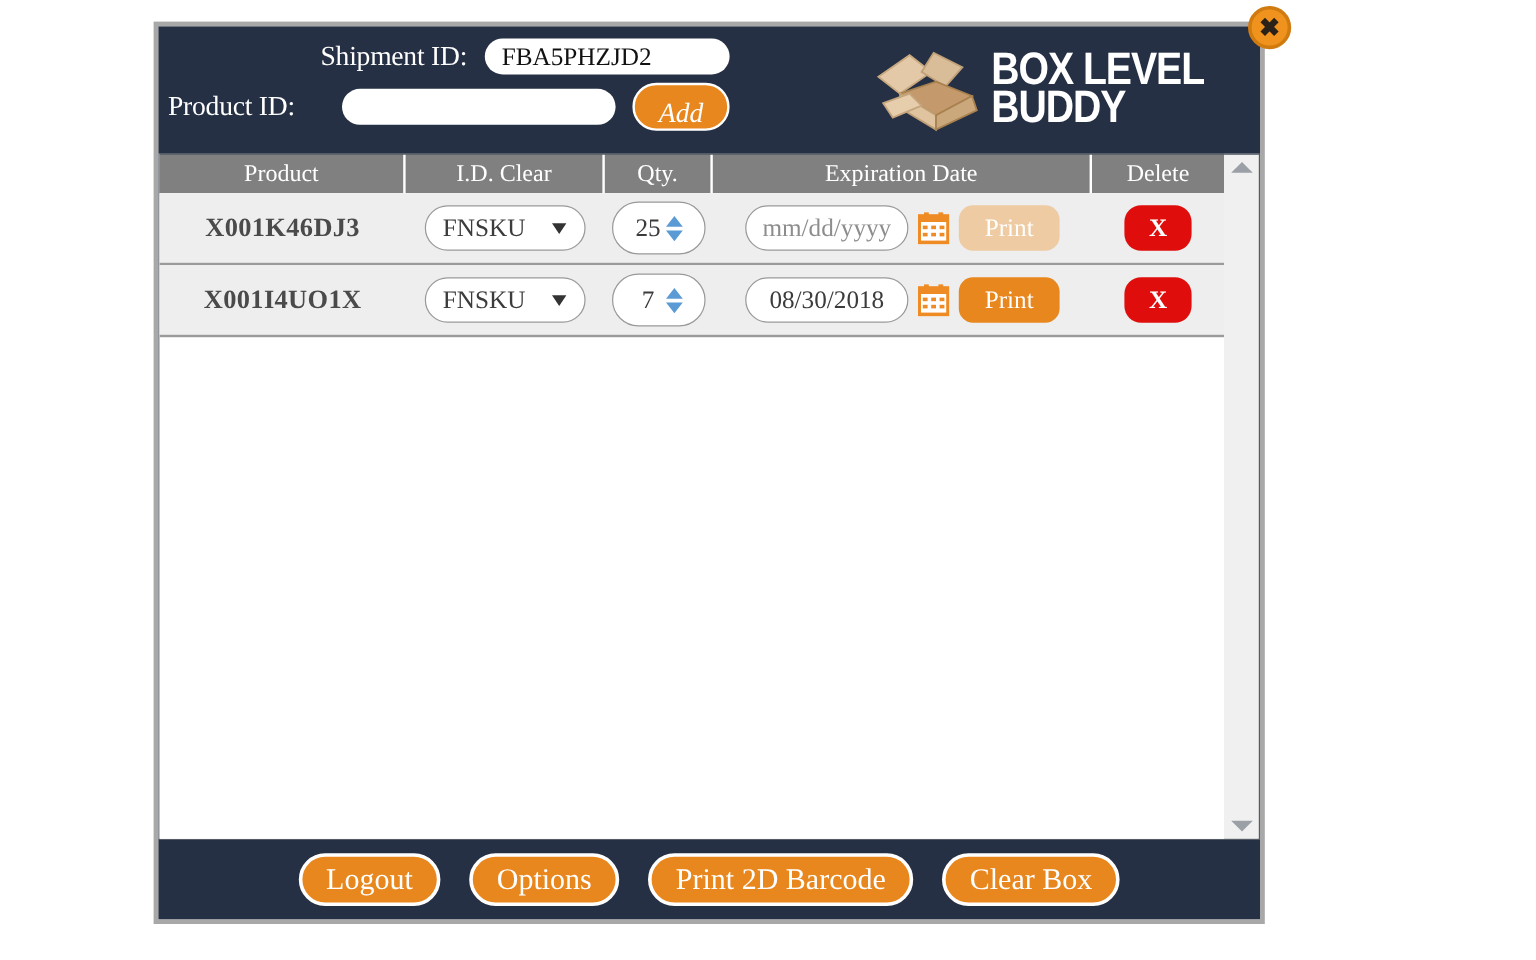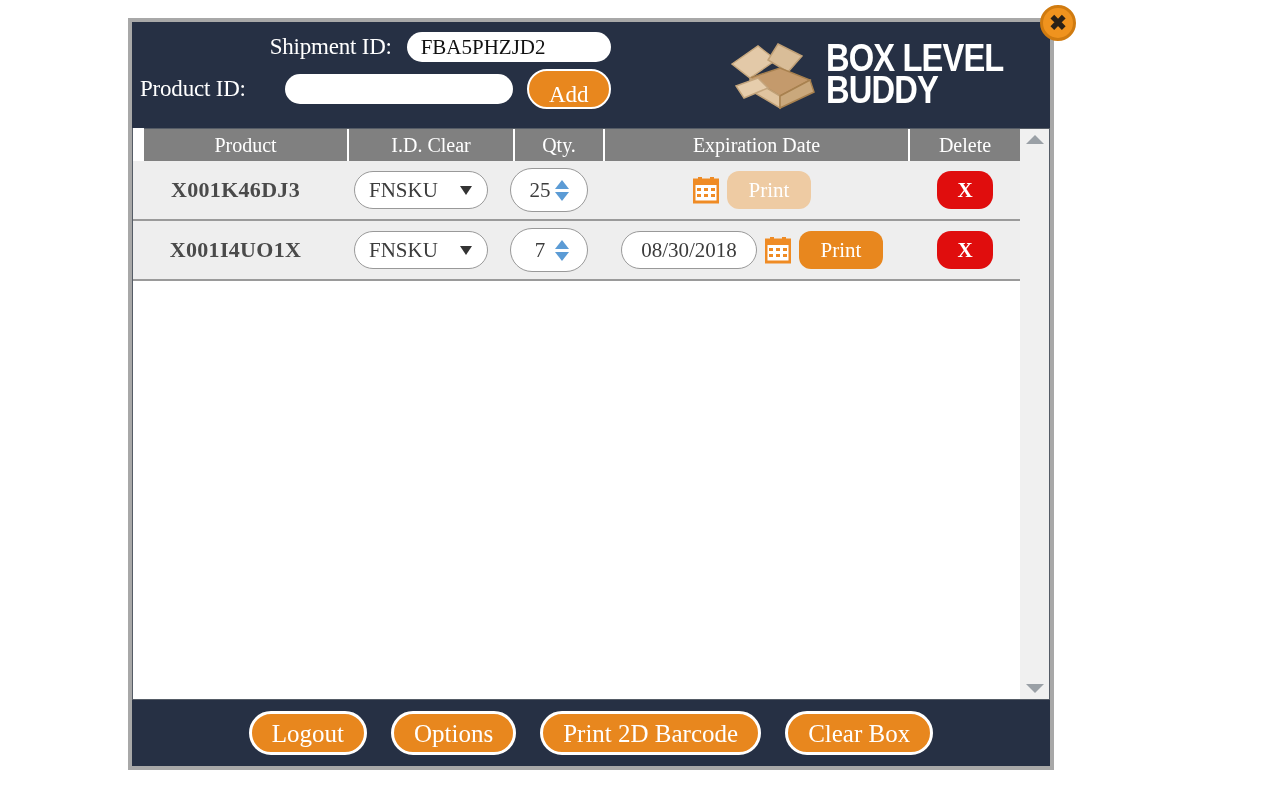--- a/index.html
+++ b/index.html
@@ -79,20 +79,21 @@
     background: #e8871e;
     color: #ffffff;
     border: 2px solid #ffffff;
     border-radius: 30px;
     height: 40px;
     padding: 12px 20px;
     font-size: 23px;
     font-family: "Liberation Serif", serif;
     cursor: pointer;
     line-height: 1;
+    font-style: italic;
   }
 
   
   .logo {
     display: flex;
     align-items: center;
     padding-right: 18px;
     padding-top: 6px;
   }
   .logo-box { width: 96px; height: 80px; flex: none; }
@@ -149,21 +150,20 @@
     min-width: 0;
     border-left: 1px solid #555c66;
     border-bottom: 1px solid #555c66;
   }
 
   .thead {
     display: flex;
     background: #808080;
     height: 32px;
     border-top: 1px solid #555c66;
-    margin-left: 11px;
   }
   .th {
     color: #ffffff;
     font-size: 20px;
     font-family: "Liberation Serif", serif;
     display: flex;
     align-items: center;
     justify-content: center;
     border-right: 2px solid #ffffff;
     box-sizing: border-box;
@@ -421,20 +421,21 @@
             <div class="qty-pill">
               <span class="qty-val">25</span>
               <span class="qty-spin">
                 <span class="spin-up"></span>
                 <span class="spin-down"></span>
               </span>
             </div>
           </div>
           <div class="cell col-exp">
             <div class="exp-group">
+              <input class="date-pill" type="text" placeholder="mm/dd/yyyy" style="">
               <svg class="cal-icon" viewBox="0 0 26 28">
                 <rect x="1" y="4" width="24" height="22" fill="#ffffff" stroke="#ef8b24" stroke-width="3"></rect>
                 <rect x="1" y="4" width="24" height="5" fill="#ef8b24"></rect>
                 <rect x="5" y="1" width="4" height="5" fill="#ef8b24"></rect>
                 <rect x="17" y="1" width="4" height="5" fill="#ef8b24"></rect>
                 <rect x="4" y="12" width="4" height="3" fill="#ef8b24"></rect>
                 <rect x="11" y="12" width="4" height="3" fill="#ef8b24"></rect>
                 <rect x="18" y="12" width="4" height="3" fill="#ef8b24"></rect>
                 <rect x="4" y="18" width="4" height="3" fill="#ef8b24"></rect>
                 <rect x="11" y="18" width="4" height="3" fill="#ef8b24"></rect>

